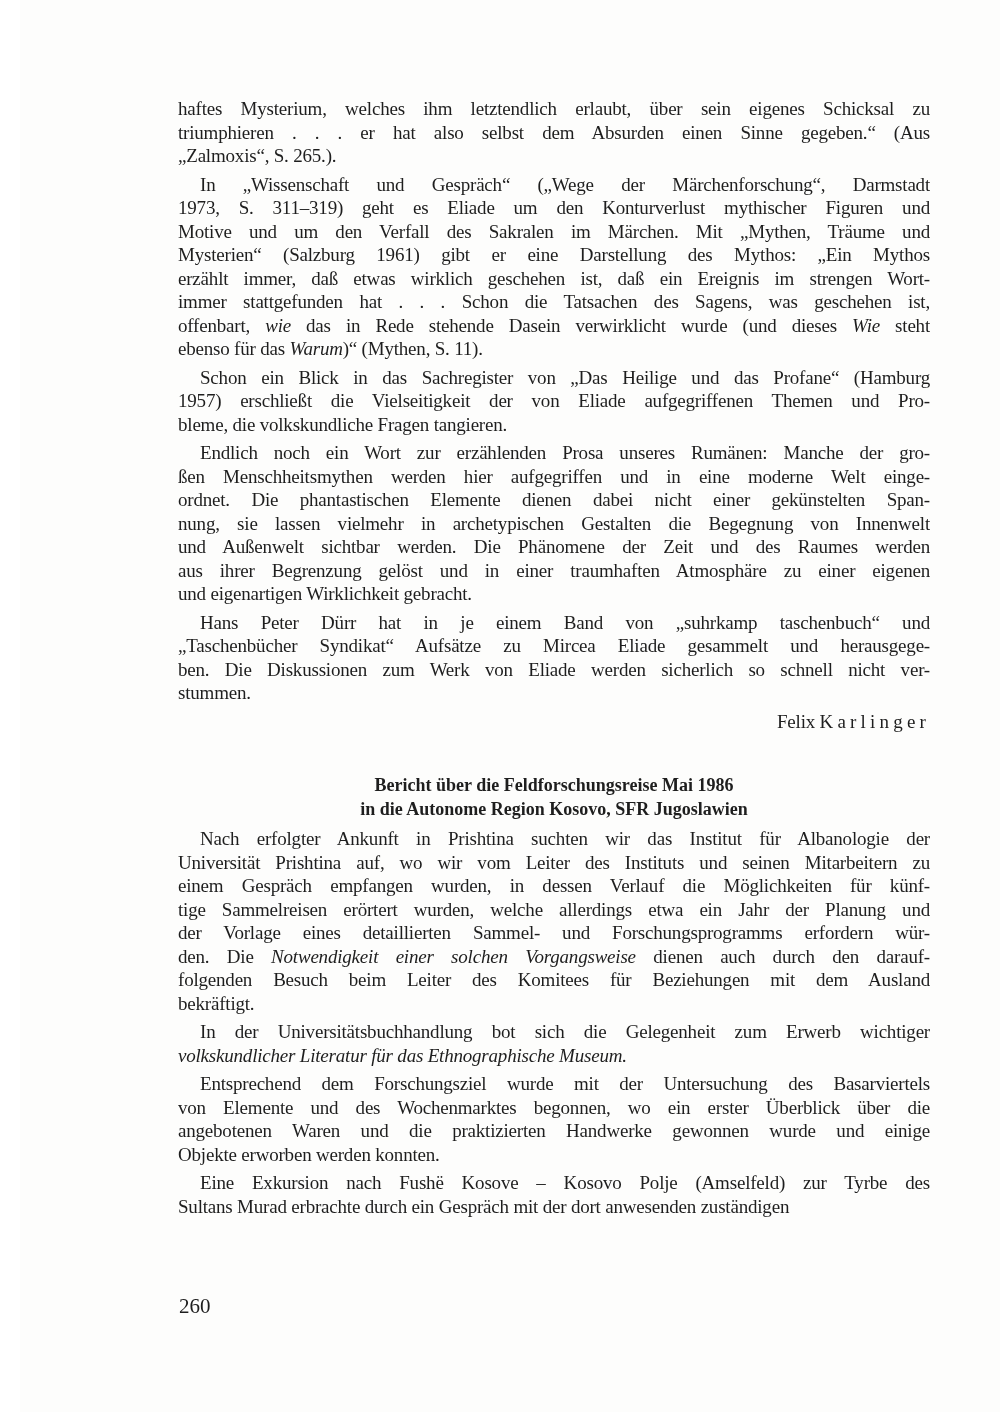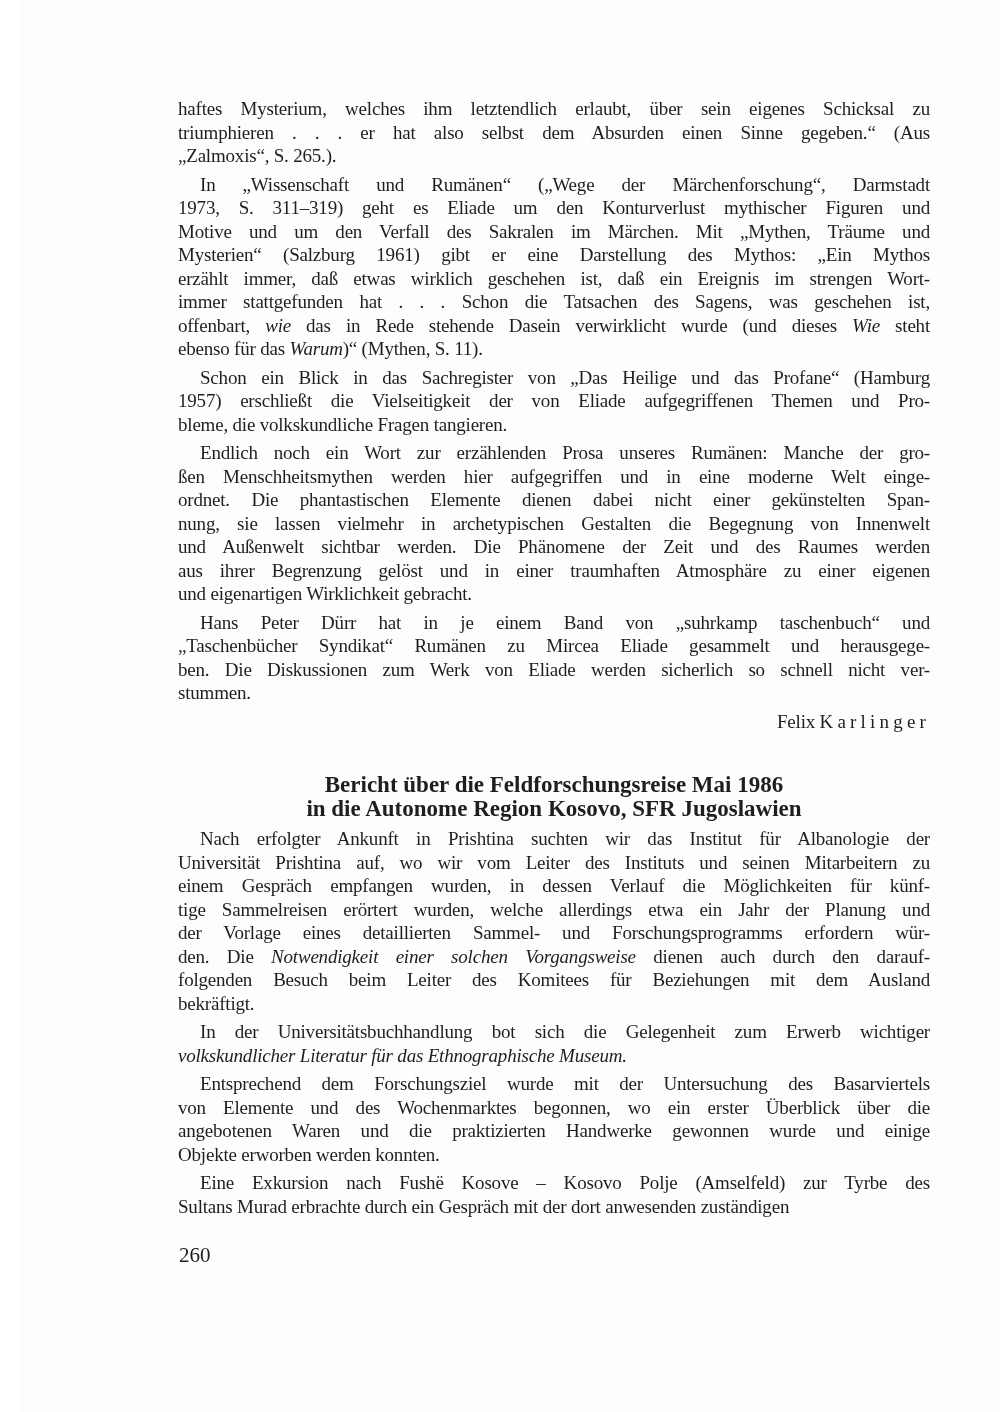--- a/index.html
+++ b/index.html
@@ -24,47 +24,47 @@
     text-align-last:justify;
     overflow:hidden;
     white-space:nowrap;
   }
   .line{white-space:normal;} 
   .line.last{text-align-last:left;}
   .line.indent{text-indent:22px;}
   .block.heading{margin-top:40px;margin-bottom:6px;}
   .heading .line{
     font-weight:bold;
-    font-size:23px;
+    font-size:18px;
     height:24px;line-height:24px;
     text-align:left;text-align-last:center;
     letter-spacing:0;
   }
   .block.signature{margin-top:2px;}
   .signature .line{text-align-last:right;}
   .sperr{letter-spacing:0.22em;}
   em{font-style:italic;}
   .page-number{
-    position:absolute;left:159px;top:1243px;
+    position:absolute;left:159px;top:1294px;
     font-size:21px;line-height:24px;
     color:#1e1e1e;
   }
 </style>
 </head>
 <body>
 
 <div class="page">
   <div class="text-column" id="text-column">
       <div class="block body">
         <div class="line"><span>haftes Mysterium, welches ihm letztendlich erlaubt, über sein eigenes Schicksal zu</span></div>
         <div class="line"><span>triumphieren . . . er hat also selbst dem Absurden einen Sinne gegeben.“ (Aus</span></div>
         <div class="line last"><span>„Zalmoxis“, S. 265.).</span></div>
       </div>
       <div class="block body">
-        <div class="line indent"><span>In „Wissenschaft und Rumänen“ („Wege der Märchenforschung“, Darmstadt</span></div>
+        <div class="line indent"><span>In „Wissenschaft und Gespräch“ („Wege der Märchenforschung“, Darmstadt</span></div>
         <div class="line"><span>1973, S. 311–319) geht es Eliade um den Konturverlust mythischer Figuren und</span></div>
         <div class="line"><span>Motive und um den Verfall des Sakralen im Märchen. Mit „Mythen, Träume und</span></div>
         <div class="line"><span>Mysterien“ (Salzburg 1961) gibt er eine Darstellung des Mythos: „Ein Mythos</span></div>
         <div class="line"><span>erzählt immer, daß etwas wirklich geschehen ist, daß ein Ereignis im strengen Wort-</span></div>
         <div class="line"><span>immer stattgefunden hat . . . Schon die Tatsachen des Sagens, was geschehen ist,</span></div>
         <div class="line"><span>offenbart, </span><em>wie</em><span> das in Rede stehende Dasein verwirklicht wurde (und dieses </span><em>Wie</em><span> steht</span></div>
         <div class="line last"><span>ebenso für das </span><em>Warum</em><span>)“ (Mythen, S. 11).</span></div>
       </div>
       <div class="block body">
         <div class="line indent"><span>Schon ein Blick in das Sachregister von „Das Heilige und das Profane“ (Hamburg</span></div>
@@ -75,21 +75,21 @@
         <div class="line indent"><span>Endlich noch ein Wort zur erzählenden Prosa unseres Rumänen: Manche der gro-</span></div>
         <div class="line"><span>ßen Menschheitsmythen werden hier aufgegriffen und in eine moderne Welt einge-</span></div>
         <div class="line"><span>ordnet. Die phantastischen Elemente dienen dabei nicht einer gekünstelten Span-</span></div>
         <div class="line"><span>nung, sie lassen vielmehr in archetypischen Gestalten die Begegnung von Innenwelt</span></div>
         <div class="line"><span>und Außenwelt sichtbar werden. Die Phänomene der Zeit und des Raumes werden</span></div>
         <div class="line"><span>aus ihrer Begrenzung gelöst und in einer traumhaften Atmosphäre zu einer eigenen</span></div>
         <div class="line last"><span>und eigenartigen Wirklichkeit gebracht.</span></div>
       </div>
       <div class="block body">
         <div class="line indent"><span>Hans Peter Dürr hat in je einem Band von „suhrkamp taschenbuch“ und</span></div>
-        <div class="line"><span>„Taschenbücher Syndikat“ Rumänen zu Mircea Eliade gesammelt und herausgege-</span></div>
+        <div class="line"><span>„Taschenbücher Syndikat“ Aufsätze zu Mircea Eliade gesammelt und herausgege-</span></div>
         <div class="line"><span>ben. Die Diskussionen zum Werk von Eliade werden sicherlich so schnell nicht ver-</span></div>
         <div class="line last"><span>stummen.</span></div>
       </div>
       <div class="block signature">
         <div class="line last"><span>Felix </span><span class="sperr">Karlinger</span></div>
       </div>
       <div class="block heading">
         <div class="line last"><span>Bericht über die Feldforschungsreise Mai 1986</span></div>
         <div class="line last"><span>in die Autonome Region Kosovo, SFR Jugoslawien</span></div>
       </div>

